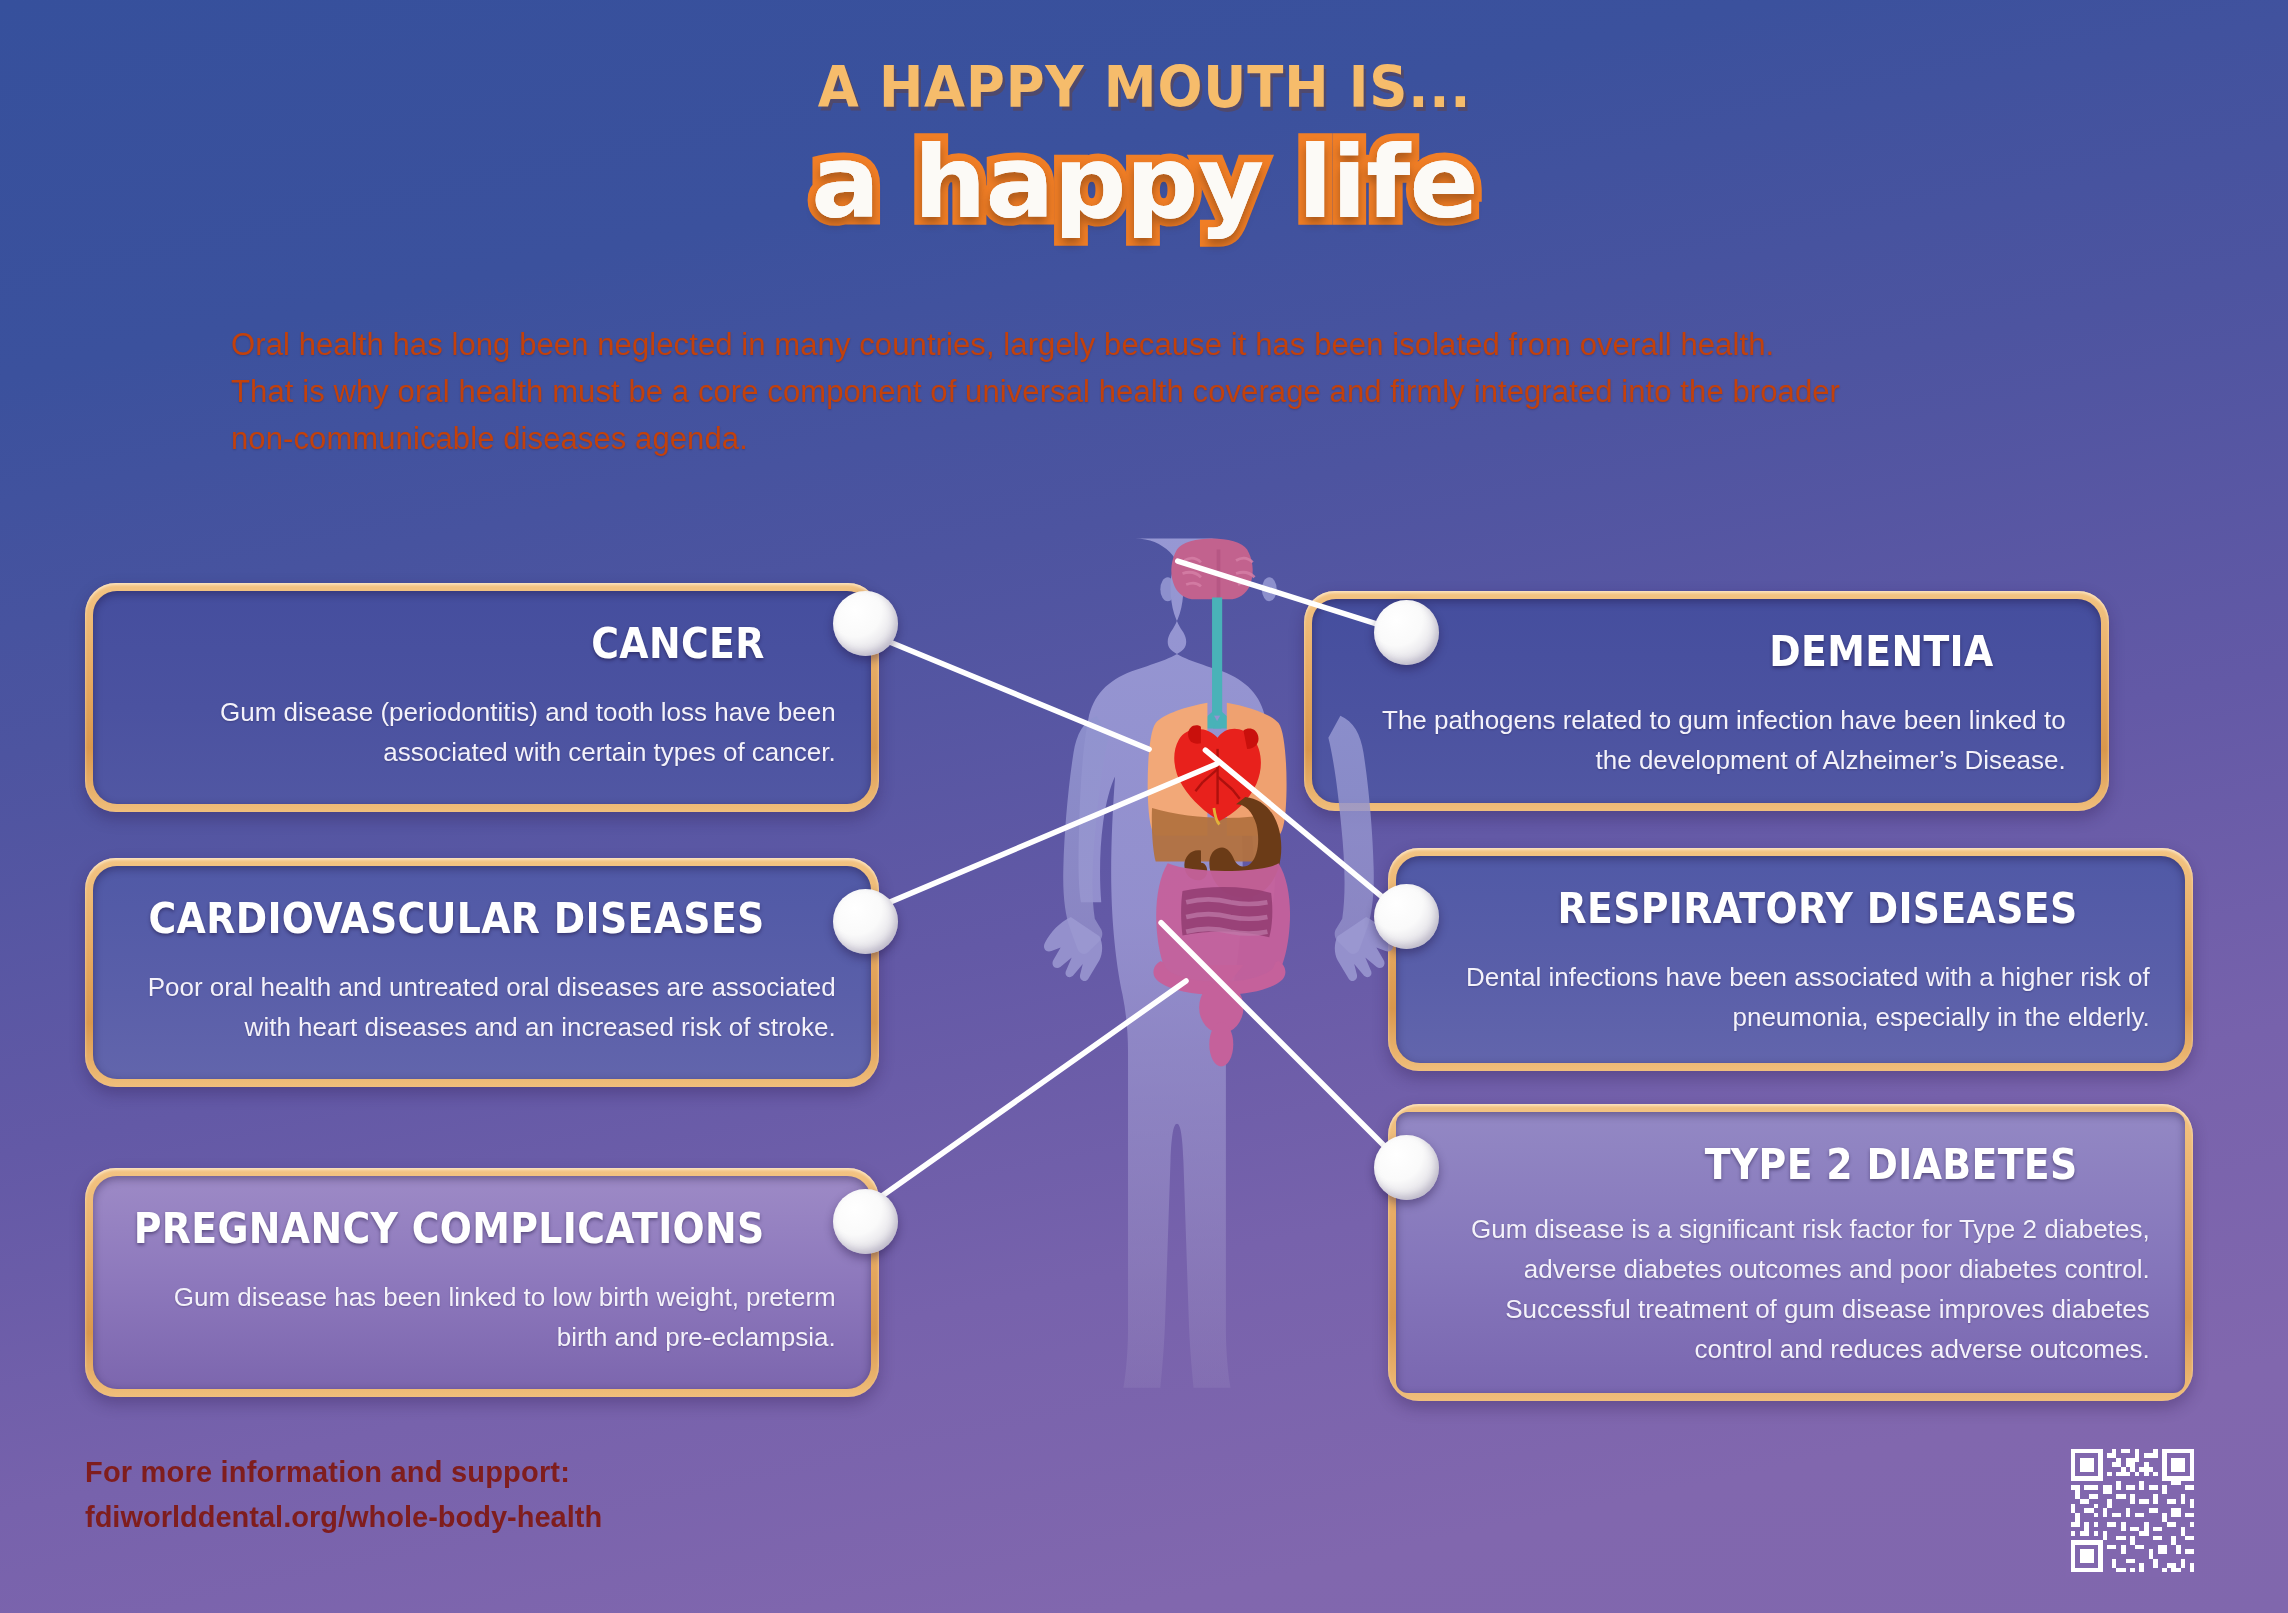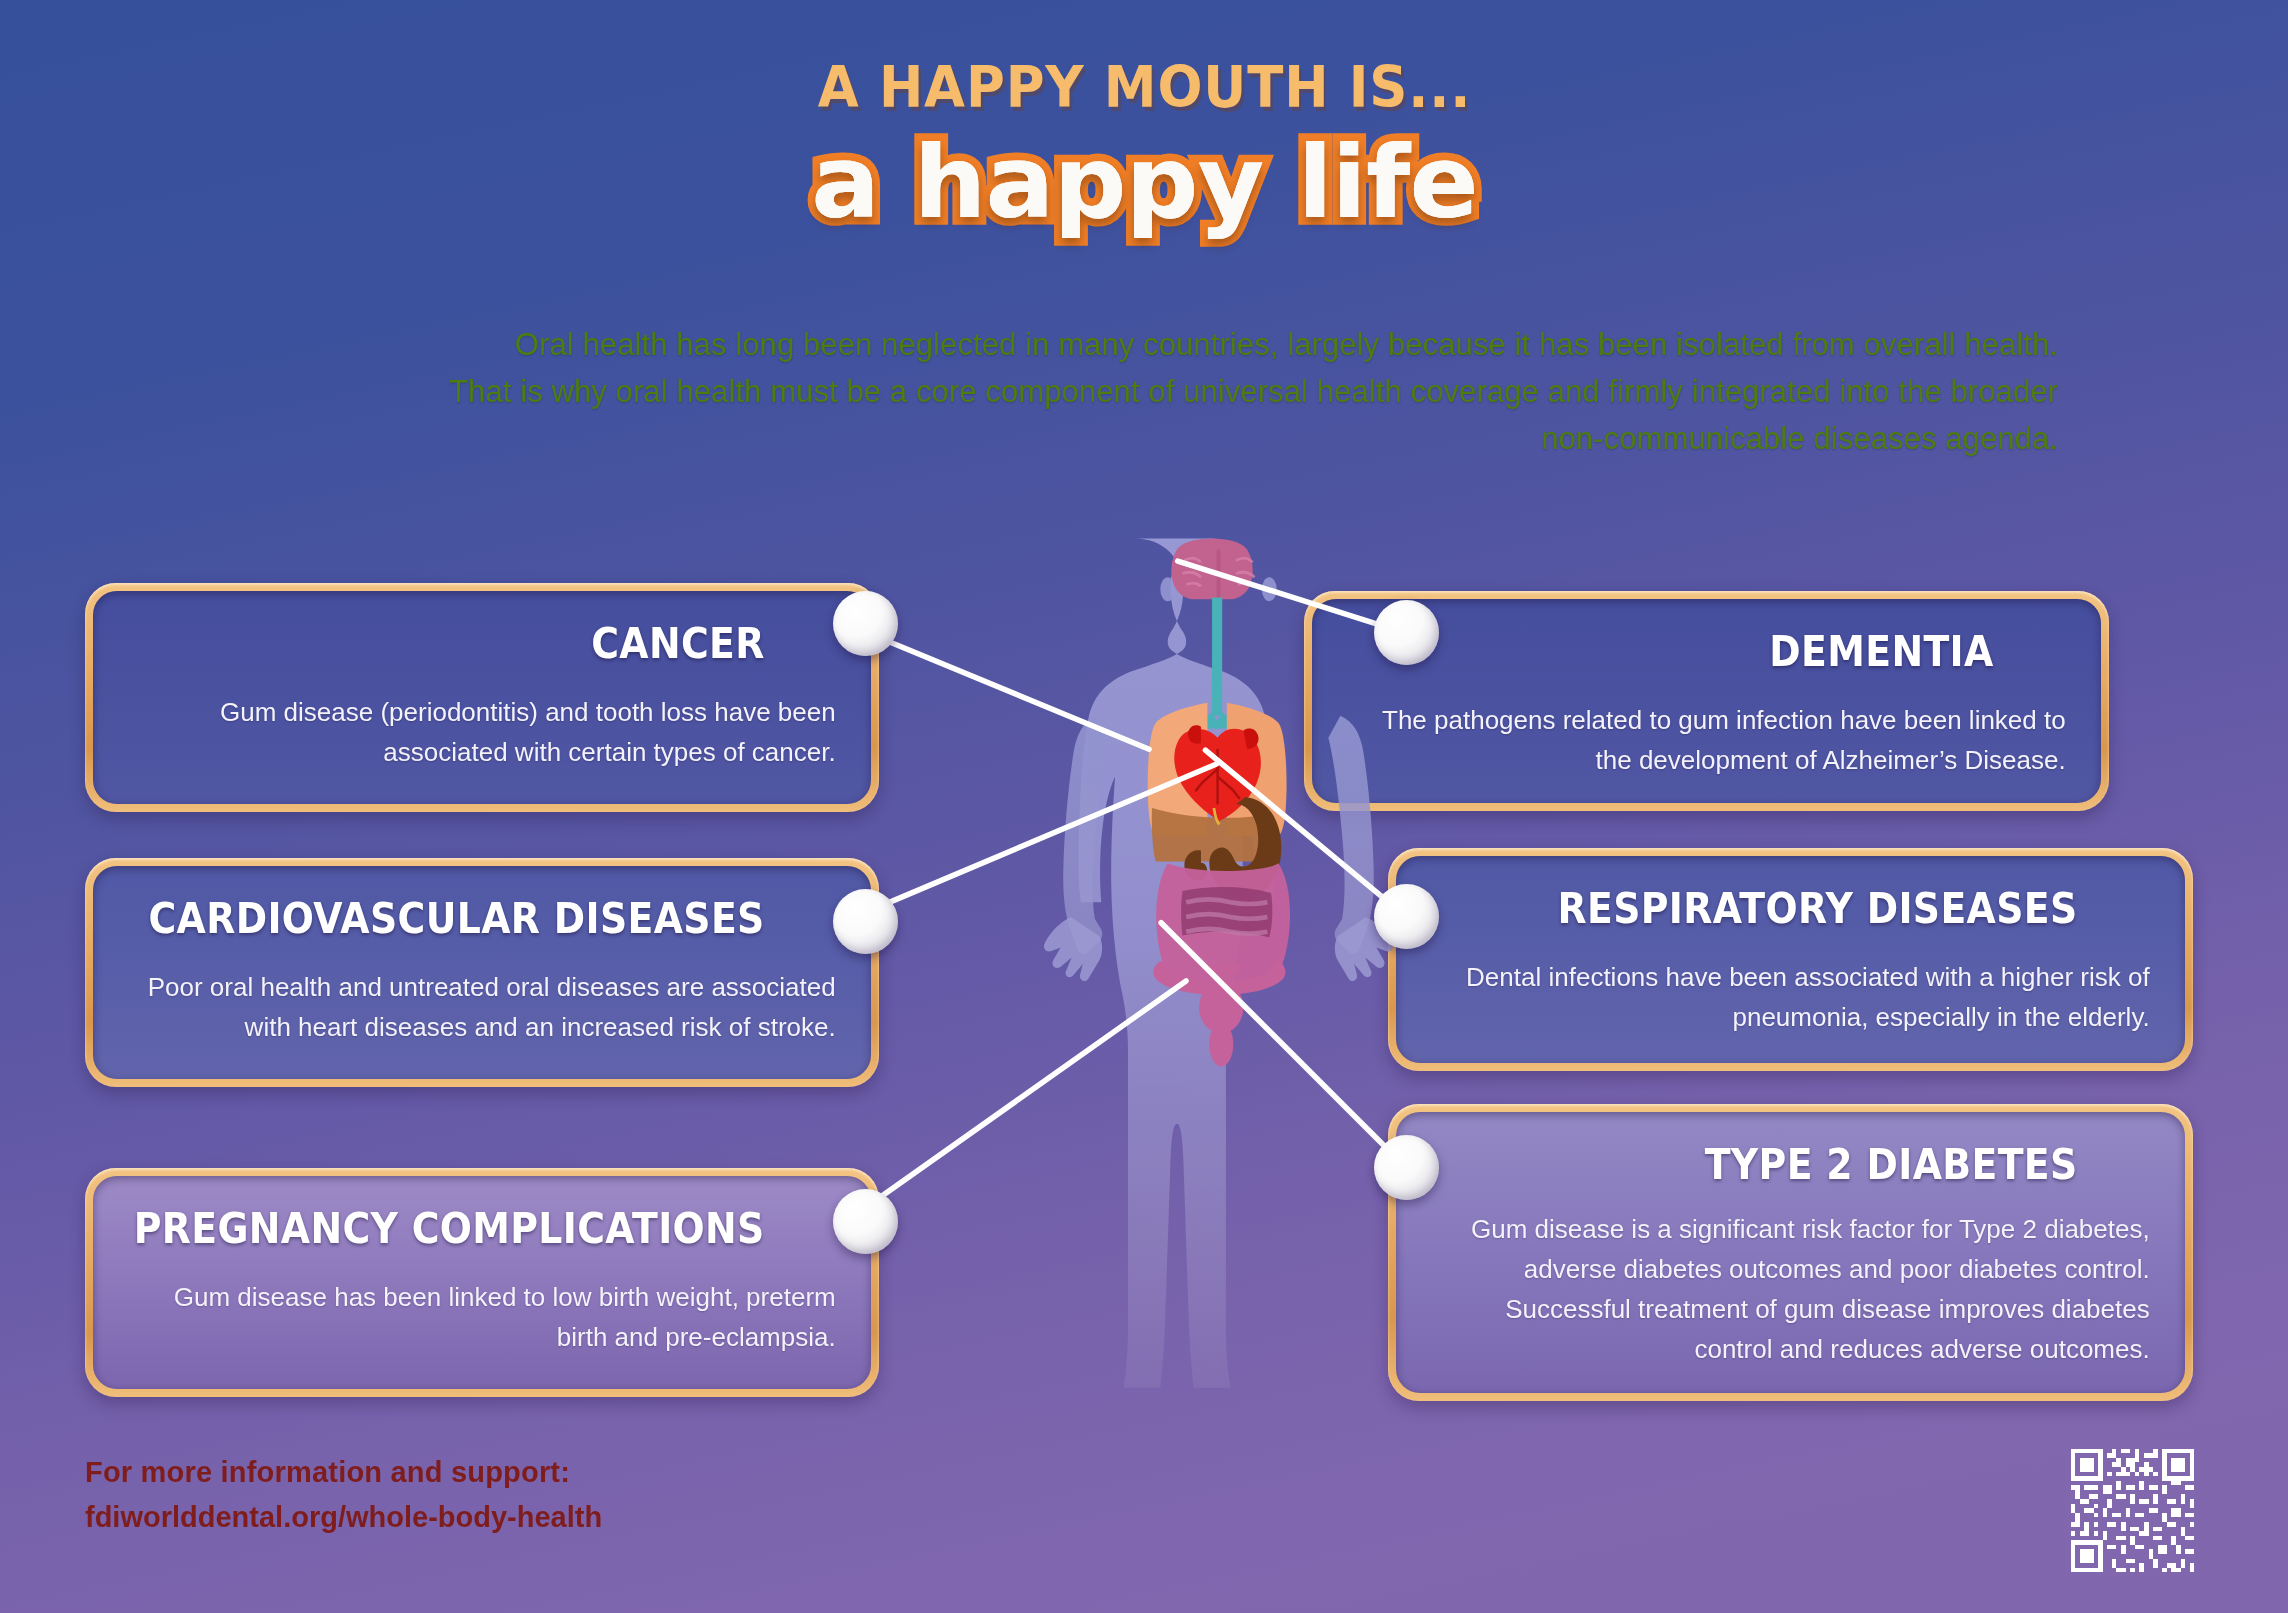--- a/index.html
+++ b/index.html
@@ -31,21 +31,21 @@
   .logotype-inner{
     position:absolute; top:124px; left:0; width:100%; text-align:center;
     font-family:"DejaVu Sans", sans-serif;
     font-weight:bold; font-size:100px; letter-spacing:-0.9px;
     color:#FCFAF6; transform:scaleX(1.02);
     pointer-events:none;
   }
 
   .intro{
     position:absolute; top:321px; left:50%; transform:translateX(-50%);
-    width:1827px; text-align:right; color:#4d7c0f;
+    width:1827px; text-align:left; color:#c2410c;
     font-size:31px; line-height:47px; font-weight:400;
     letter-spacing:0.1px;
     text-shadow:0 0.9px 1.8px rgba(30,20,60,.25);
   }
 
   
   .card{
     position:absolute;
     border-radius:31px;
     padding:8.3px;
@@ -56,21 +56,21 @@
     width:100%; height:100%;
     border-radius:24px;
     padding:28px 35px 24px 35px;
     position:relative; overflow:hidden;
     box-shadow:inset 0 2.8px 8.3px rgba(20,10,50,.38);
     text-align:right;
   }
   .card.blue .card-inner{ background:linear-gradient(180deg,#454E9E 0%,#4B52A0 55%,#5157A3 100%); }
   .card.blue2 .card-inner{ background:linear-gradient(180deg,#5059A6 0%,#5A5FA9 60%,#6265AC 100%); }
   .card.purple .card-inner{ background:linear-gradient(180deg,#9D8AC6 0%,#8D78BC 50%,#7C66AE 100%); }
-  .card.purple2 .card-inner{ background:linear-gradient(180deg,#9388C4 0%,#8576BB 55%,#7A67B0 100%); }
+  .card.purple2 .card-inner{ background:linear-gradient(180deg,#9388C4 0%,#8576BB 55%,#7A67B0 100%);border-radius:12px; }
 
   .card h2{
     font-family:"DejaVu Sans", sans-serif;
     font-weight:bold; font-size:42px; letter-spacing:0.4px;
     color:#FFFFFF; transform:scaleX(.90); transform-origin:left center;
     text-shadow:0 1.8px 3.7px rgba(20,10,50,.45);
     white-space:nowrap;
   }
   .card p{
     margin-top:24px;

